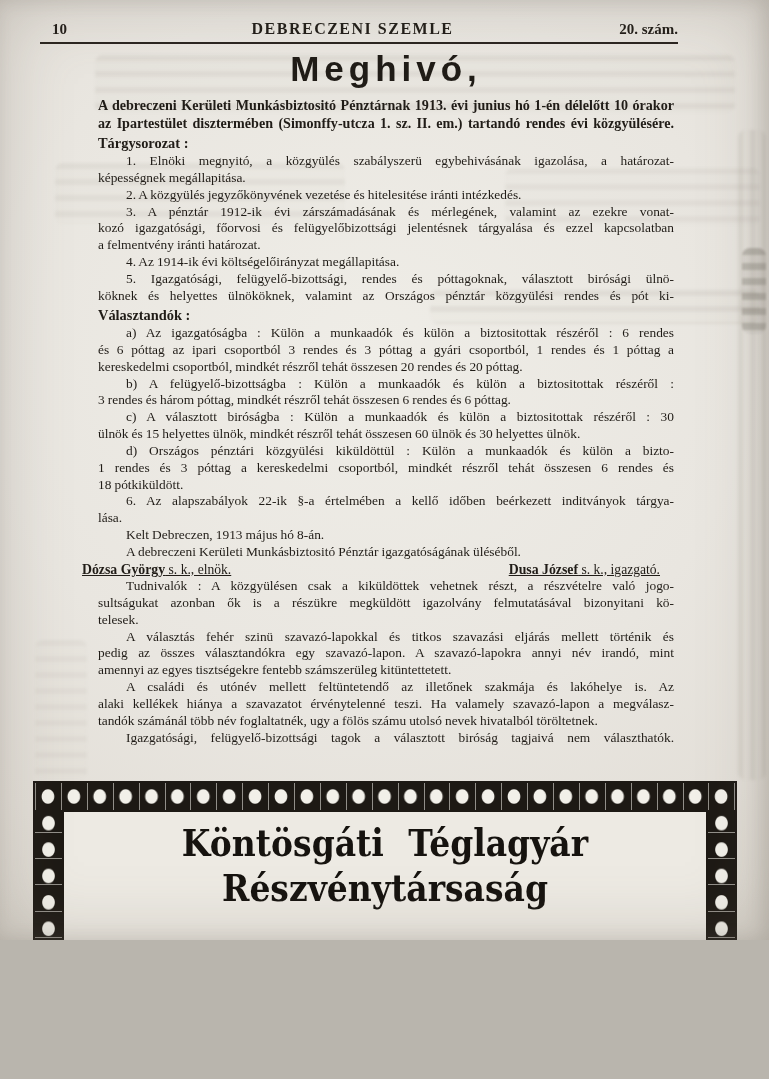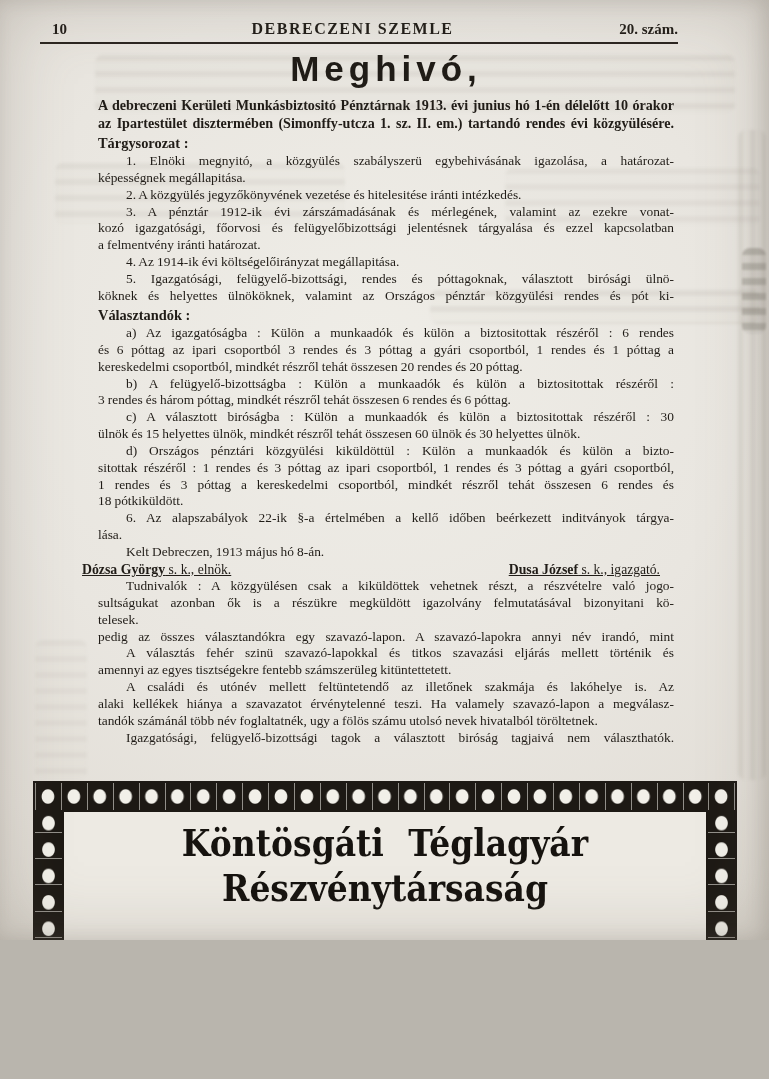--- a/index.html
+++ b/index.html
@@ -131,35 +131,35 @@
         <div class="line j">köknek és helyettes ülnököknek, valamint az Országos pénztár közgyülési rendes és pót ki-</div>
         <div class="blk-heading">Választandók :</div>
         <div class="line ind j">a) Az igazgatóságba : Külön a munkaadók és külön a biztositottak részéről : 6 rendes</div>
         <div class="line j">és 6 póttag az ipari csoportból 3 rendes és 3 póttag a gyári csoportból, 1 rendes és 1 póttag a</div>
         <div class="line">kereskedelmi csoportból, mindkét részről tehát összesen 20 rendes és 20 póttag.</div>
         <div class="line ind j">b) A felügyelő-bizottságba : Külön a munkaadók és külön a biztositottak részéről :</div>
         <div class="line">3 rendes és három póttag, mindkét részről tehát összesen 6 rendes és 6 póttag.</div>
         <div class="line ind j">c) A választott biróságba : Külön a munkaadók és külön a biztositottak részéről : 30</div>
         <div class="line">ülnök és 15 helyettes ülnök, mindkét részről tehát összesen 60 ülnök és 30 helyettes ülnök.</div>
         <div class="line ind j">d) Országos pénztári közgyülési kiküldöttül : Külön a munkaadók és külön a bizto-</div>
-        <div class="line j">sitottak részéről : 1 rendes és 3 póttag az ipari csoportból, 1 rendes és 3 póttag a gyári csoportból,</div>
         <div class="line j">1 rendes és 3 póttag a kereskedelmi csoportból, mindkét részről tehát összesen 6 rendes és</div>
         <div class="line">18 pótkiküldött.</div>
         <div class="line ind j">6. Az alapszabályok 22-ik §-a értelmében a kellő időben beérkezett inditványok tárgya-</div>
         <div class="line">lása.</div>
         <div class="line ind">Kelt Debreczen, 1913 május hó 8-án.</div>
+        <div class="line ind">A debreczeni Kerületi Munkásbiztositó Pénztár igazgatóságának üléséből.</div>
         <div class="sigrow">
           <span><b>Dózsa György</b> s. k., elnök.</span>
           <span><b>Dusa József</b> s. k., igazgató.</span>
         </div>
         <div class="line ind j">Tudnivalók : A közgyülésen csak a kiküldöttek vehetnek részt, a részvételre való jogo-</div>
         <div class="line j">sultságukat azonban ők is a részükre megküldött igazolvány felmutatásával bizonyitani kö-</div>
         <div class="line">telesek.</div>
+        <div class="line ind j">A választás fehér szinü szavazó-lapokkal és titkos szavazási eljárás mellett történik és</div>
         <div class="line j">pedig az összes választandókra egy szavazó-lapon. A szavazó-lapokra annyi név irandó, mint</div>
-        <div class="line ind j">A választás fehér szinü szavazó-lapokkal és titkos szavazási eljárás mellett történik és</div>
         <div class="line">amennyi az egyes tisztségekre fentebb számszerüleg kitüntettetett.</div>
         <div class="line ind j">A családi és utónév mellett feltüntetendő az illetőnek szakmája és lakóhelye is. Az</div>
         <div class="line j">alaki kellékek hiánya a szavazatot érvénytelenné teszi. Ha valamely szavazó-lapon a megválasz-</div>
         <div class="line">tandók számánál több név foglaltatnék, ugy a fölös számu utolsó nevek hivatalból töröltetnek.</div>
         <div class="line ind j">Igazgatósági, felügyelő-bizottsági tagok a választott biróság tagjaivá nem választhatók.</div>
       </div>
   </div>
 
   <div class="ad">
     <div class="chain chain-h"></div>

